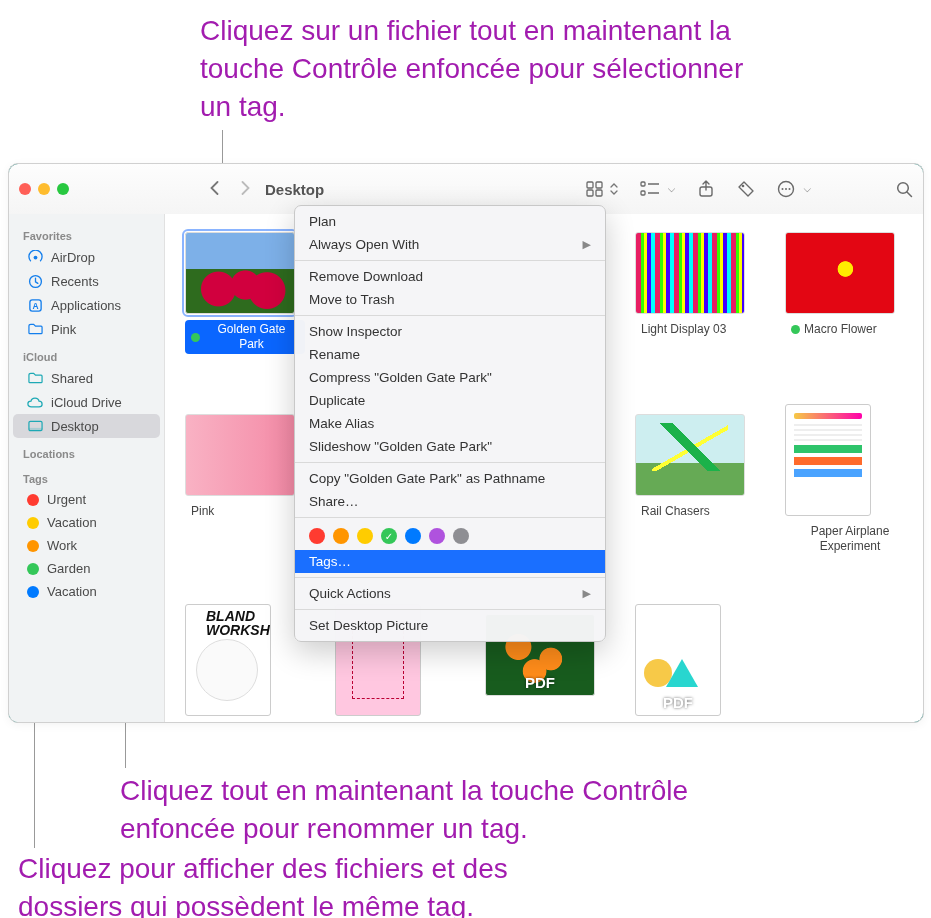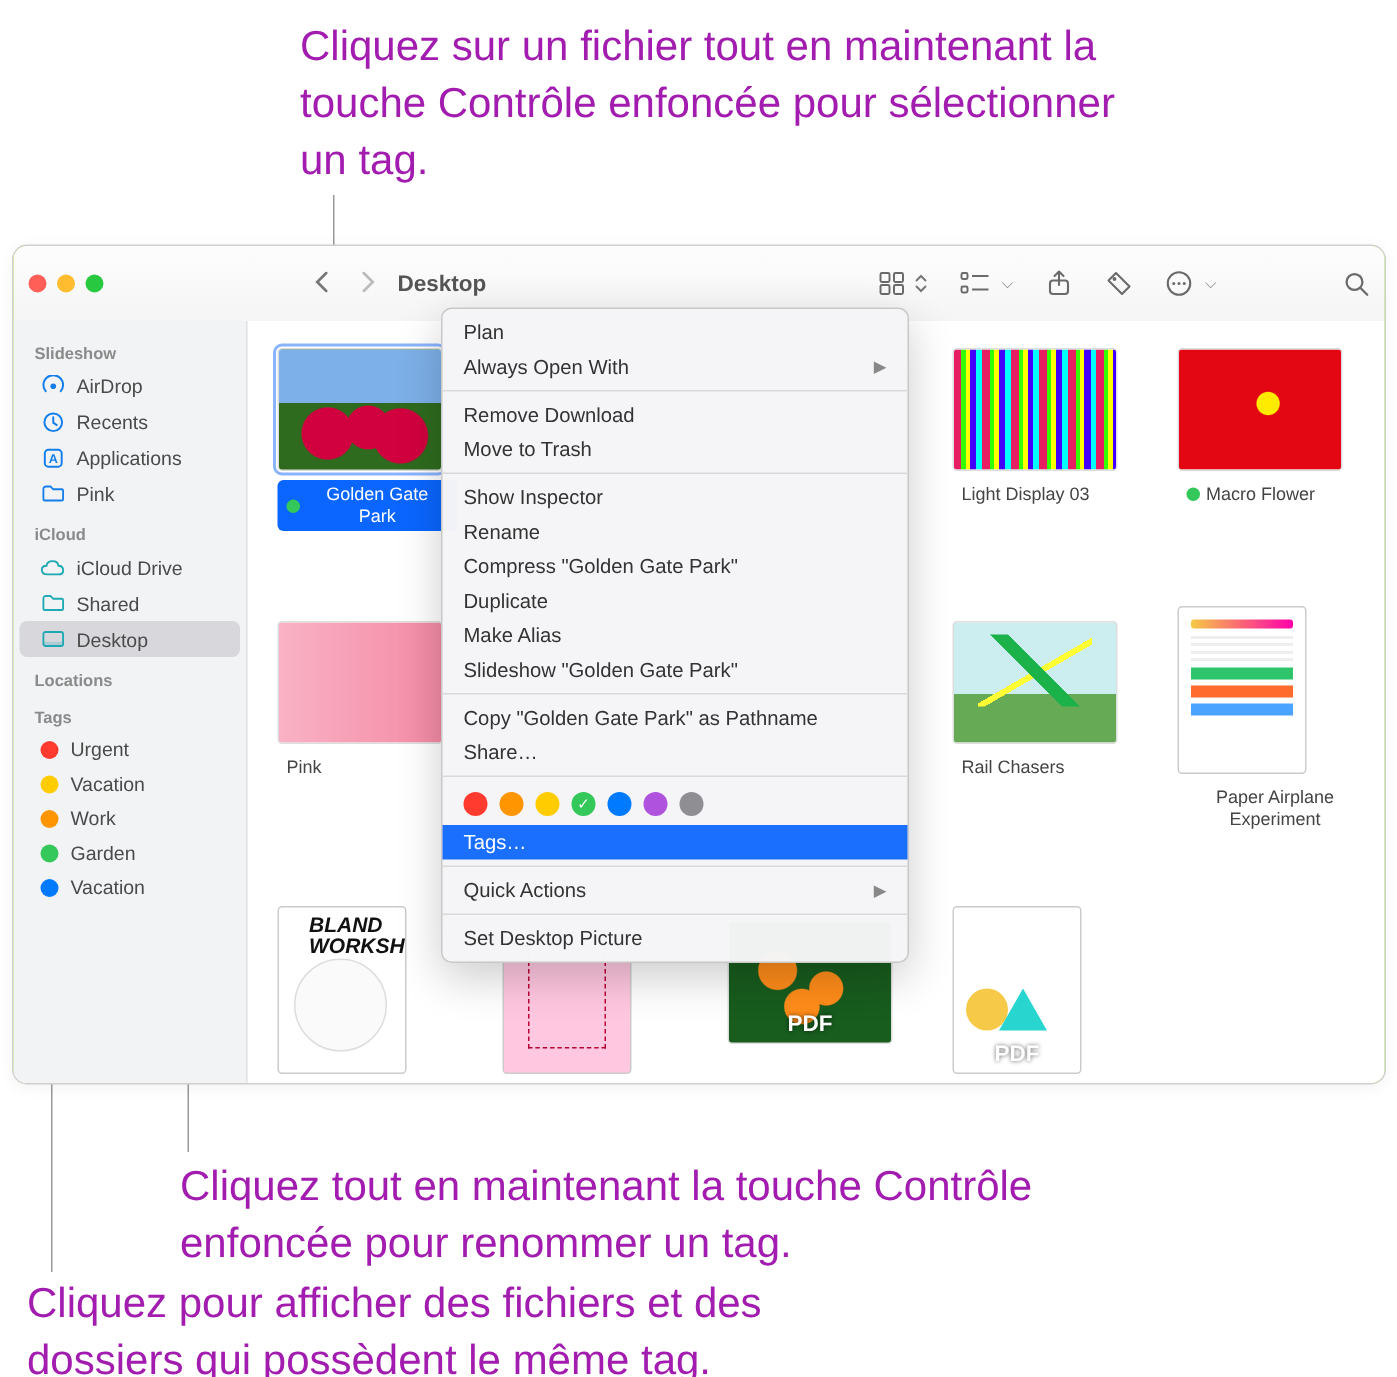--- a/index.html
+++ b/index.html
@@ -22,21 +22,21 @@
   .callout-line {
     position: absolute;
     background: #999;
   }
   .window {
     position: absolute;
     left: 8px;
     top: 163px;
     width: 916px;
     height: 560px;
-    background: #bef264;
+    background: #0f766e;
     border: 1px solid #d0d0d0;
     border-radius: 10px;
     overflow: hidden;
     display: flex;
     flex-direction: column;
     box-shadow: 0 2px 10px rgba(0,0,0,0.05);
   }
   .toolbar {
     height: 50px;
     display: flex;
@@ -194,21 +194,21 @@
             <circle cx="7" cy="7" r="5.3" fill="none" stroke="#6a6a6a" stroke-width="1.5"></circle>
             <line x1="11" y1="11" x2="15.5" y2="15.5" stroke="#6a6a6a" stroke-width="1.5" stroke-linecap="round"></line>
           </svg>
       </span>
     </div>
   </div>
 
   <div class="body">
 
     <div class="sidebar">
-      <div class="sb-head">Slideshow</div>
+      <div class="sb-head">Favorites</div>
       <div class="sb-item">
           <span class="sb-icon">
             <svg width="15" height="15" viewBox="0 0 16 16">
               <circle cx="8" cy="8" r="2" fill="#137eec"></circle>
               <path d="M3 12 A7 7 0 1 1 13 12" fill="none" stroke="#137eec" stroke-width="1.4"></path>
             </svg>
           </span>
           <span>AirDrop</span>
         </div>
       <div class="sb-item">
@@ -234,33 +234,33 @@
             <svg width="15" height="12" viewBox="0 0 16 12">
               <path d="M1 3 Q1 1 3 1 H6 L8 3 H14 Q15 3 15 4 V10 Q15 11 14 11 H2 Q1 11 1 10 Z" fill="none" stroke="#137eec" stroke-width="1.3"></path>
             </svg>
           </span>
           <span>Pink</span>
         </div>
 
       <div class="sb-head">iCloud</div>
       <div class="sb-item">
           <span class="sb-icon">
+            <svg width="15" height="12" viewBox="0 0 16 12">
+              <path d="M1 3 Q1 1 3 1 H6 L8 3 H14 Q15 3 15 4 V10 Q15 11 14 11 H2 Q1 11 1 10 Z" fill="none" stroke="#1ea9b5" stroke-width="1.3"></path>
+            </svg>
+          </span>
+          <span>Shared</span>
+        </div>
+      <div class="sb-item">
+          <span class="sb-icon">
             <svg width="16" height="11" viewBox="0 0 18 12">
               <path d="M5 11 Q1 11 1 7.5 Q1 4.5 4.5 4.5 Q5 1 9 1 Q13 1 13.5 4.5 Q17 4.5 17 8 Q17 11 13.5 11 Z" fill="none" stroke="#1ea9b5" stroke-width="1.4"></path>
             </svg>
           </span>
           <span>iCloud Drive</span>
-        </div>
-      <div class="sb-item">
-          <span class="sb-icon">
-            <svg width="15" height="12" viewBox="0 0 16 12">
-              <path d="M1 3 Q1 1 3 1 H6 L8 3 H14 Q15 3 15 4 V10 Q15 11 14 11 H2 Q1 11 1 10 Z" fill="none" stroke="#1ea9b5" stroke-width="1.3"></path>
-            </svg>
-          </span>
-          <span>Shared</span>
         </div>
       <div class="sb-item sel">
           <span class="sb-icon">
             <svg width="15" height="12" viewBox="0 0 16 12">
               <rect x="1" y="1" width="14" height="10" rx="1.5" fill="none" stroke="#1ea9b5" stroke-width="1.3"></rect>
               <rect x="1" y="8" width="14" height="3" fill="#1ea9b5" opacity="0.25"></rect>
             </svg>
           </span>
           <span>Desktop</span>
         </div>

